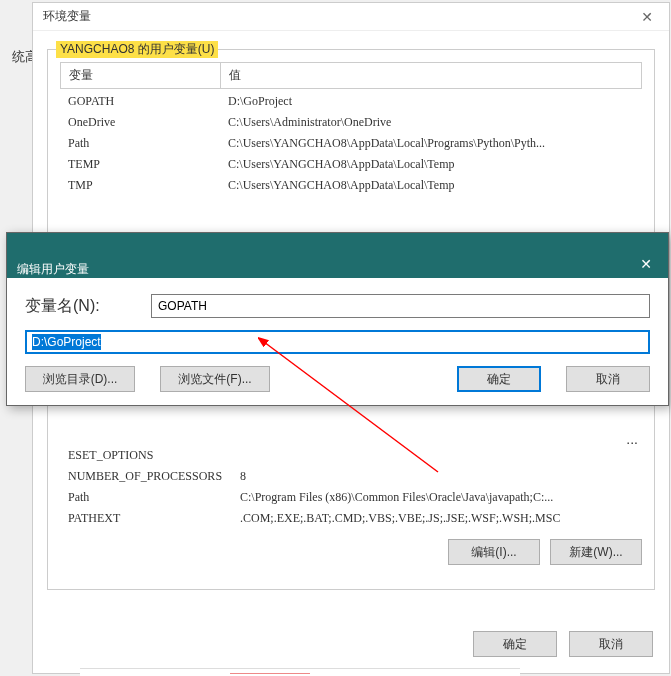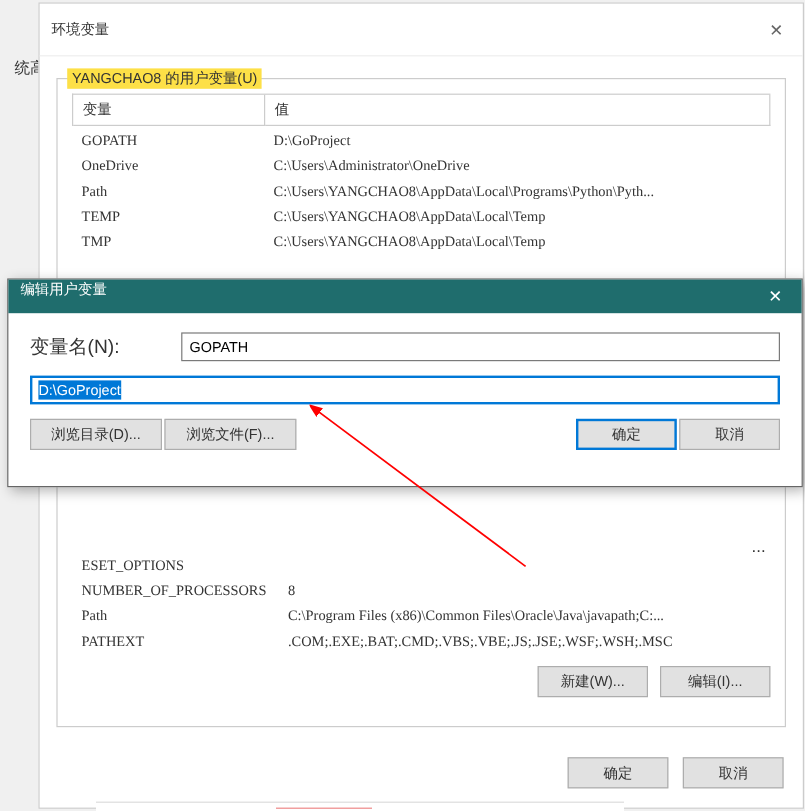--- a/index.html
+++ b/index.html
@@ -17,21 +17,21 @@
     .outer-window {
       position: absolute;
       top: 2px;
       left: 32px;
       width: 638px;
       height: 672px;
       background: #fff;
       border: 1px solid #ccc;
     }
     .outer-titlebar {
-      height: 44px;
+      height: 28px;
       display: flex;
       align-items: center;
       padding-left: 10px;
       border-bottom: 1px solid #eee;
     }
     .outer-title { color: #333; font-size: 12px; }
     .outer-close {
       margin-left: auto;
       width: 44px;
       height: 28px;
@@ -152,27 +152,28 @@
       position: absolute;
       top: 232px;
       left: 6px;
       width: 663px;
       height: 174px;
       background: #fff;
       border: 1px solid #666;
       box-shadow: 3px 3px 10px rgba(0,0,0,0.3);
     }
     .modal-titlebar {
-      height: 28px;
+      height: 45px;
       background: #1f6d6d;
       display: flex;
-      align-items: flex-start;
+      align-items: flex-end;
       padding-left: 10px;
       color: #fff;
       font-size: 12px;
+      font-family: Liberation Serif, serif;
     }
     .modal-close {
       margin-left: auto;
       width: 44px;
       height: 28px;
       display: flex;
       align-items: center;
       justify-content: center;
       color: #fff;
       font-size: 14px;
@@ -208,21 +209,21 @@
       color: #fff;
     }
     .selected-text {
       background: #0078d7;
       color: #fff;
       padding: 1px 0;
     }
     
     .modal-buttons {
       display: flex;
-      gap: 2px;
+      gap: 25px;
       margin-top: 12px;
     }
     .modal-buttons .spacer { flex: 1; }
     .btn-primary {
       border: 2px solid #0078d7;
       background: #e1e1e1;
     }
     
     
     .arrow-svg {
@@ -314,22 +315,22 @@
           <div class="td td-var" style="width:172px">Path</div>
           <div class="td td-val">C:\Program Files (x86)\Common Files\Oracle\Java\javapath;C:...</div>
         </div>
         <div class="tr">
           <div class="td td-var" style="width:172px">PATHEXT</div>
           <div class="td td-val">.COM;.EXE;.BAT;.CMD;.VBS;.VBE;.JS;.JSE;.WSF;.WSH;.MSC</div>
         </div>
       </div>
     </div>
     <div class="button-row">
+      <button class="btn btn-wide">编辑(I)...</button>
       <button class="btn btn-wide">新建(W)...</button>
-      <button class="btn btn-wide">编辑(I)...</button>
     </div>
   </div>
 
   <div class="outer-bottom">
     <button class="btn">确定</button>
     <button class="btn">取消</button>
   </div>
 </div>
 
 <div class="modal">

